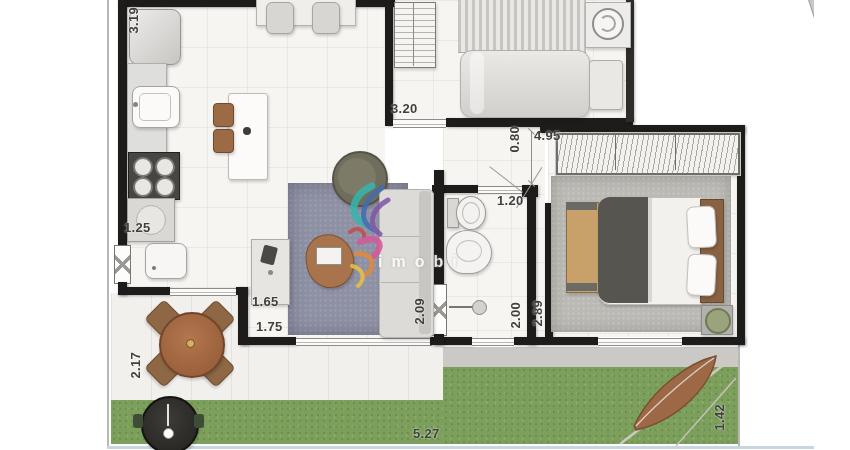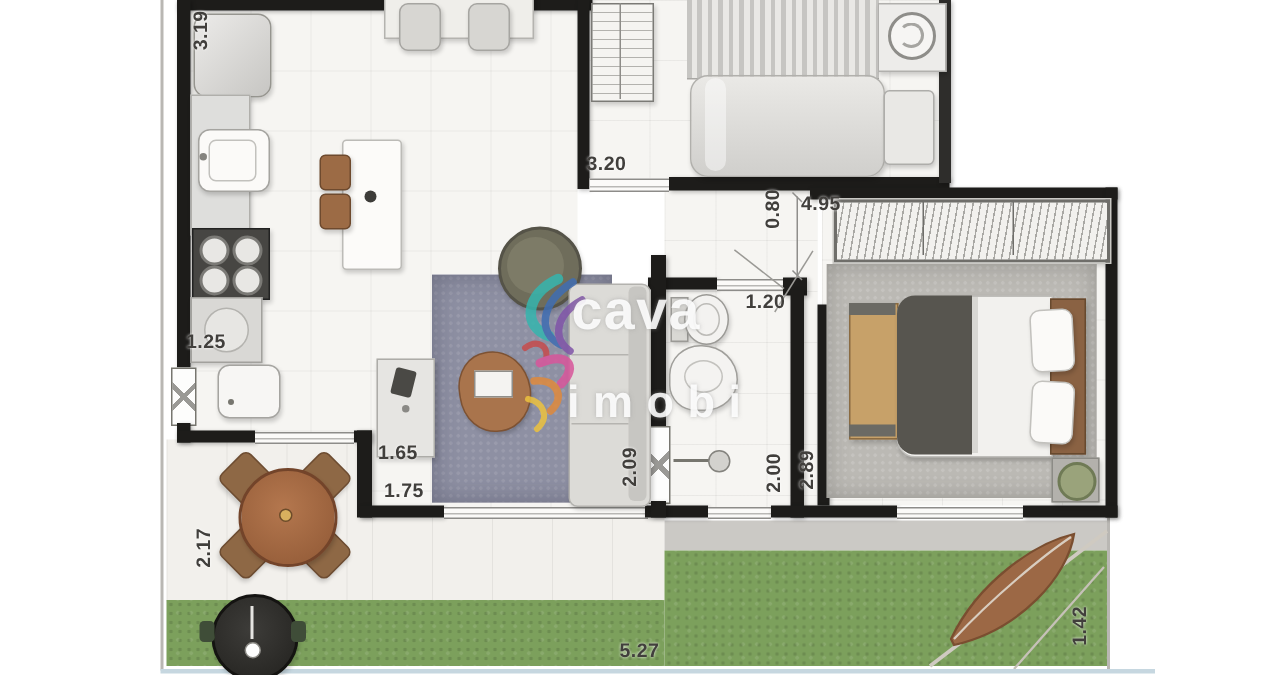--- a/index.html
+++ b/index.html
@@ -1,17 +1,17 @@
 <!DOCTYPE html>
 <html><head>
 <meta charset="utf-8">
 <style>
   html,body{margin:0;padding:0;background:#fff;}
   .stage{position:relative;width:770px;height:450px;background:#ffffff;overflow:hidden;
-         font-family:"Liberation Sans",sans-serif;}
+         font-family:"Liberation Sans",sans-serif;padding-left:44px;}
   .a{position:absolute;}
   .wall{position:absolute;background:#1d1c1a;box-shadow:1px 1px 3px rgba(0,0,0,.28);}
   .floor{position:absolute;background-color:#f6f5f2;
     background-image:linear-gradient(rgba(70,70,70,.07) 1px,transparent 1px),
                      linear-gradient(90deg,rgba(70,70,70,.07) 1px,transparent 1px);
     background-size:40px 40px;}
   .deck{position:absolute;background-color:#f2f0ec;
     background-image:linear-gradient(90deg,rgba(0,0,0,.06) 1px,transparent 1px);
     background-size:40px 100%;}
   .walk{position:absolute;background:#cbc9c5;}
@@ -209,16 +209,15 @@
 
   <svg class="a" style="left:340px;top:180px;width:58px;height:112px;z-index:40;opacity:.85;" viewBox="0 0 58 112">
     <path d="M32,6 C10,16 8,38 26,44" fill="none" stroke="#35b5ae" stroke-width="7" stroke-linecap="round"></path>
     <path d="M42,8 C20,22 18,42 34,50" fill="none" stroke="#3f6db2" stroke-width="5" stroke-linecap="round"></path>
     <path d="M48,20 C30,30 28,46 40,54" fill="none" stroke="#8055a8" stroke-width="5" stroke-linecap="round"></path>
     <path d="M10,52 C18,46 26,50 24,60" fill="none" stroke="#c64b4b" stroke-width="4" stroke-linecap="round"></path>
     <path d="M20,62 C38,54 46,64 34,76" fill="none" stroke="#d8569b" stroke-width="6" stroke-linecap="round"></path>
     <path d="M16,74 C30,72 38,84 27,94" fill="none" stroke="#e08a3c" stroke-width="5" stroke-linecap="round"></path>
     <path d="M12,86 C22,88 27,98 18,106" fill="none" stroke="#ecc23f" stroke-width="4" stroke-linecap="round"></path>
   </svg>
-  <div class="wm" style="left:381px;top:188px;font-size:37px;letter-spacing:1px;">cava</div>
-  <div class="wm" style="left:378px;top:254px;font-size:30px;letter-spacing:9px;">imobi</div>
+  <div class="wm" style="left:378px;top:254px;font-size:16px;letter-spacing:9px;">imobi</div>
 
 </div>
 
 </body></html>

